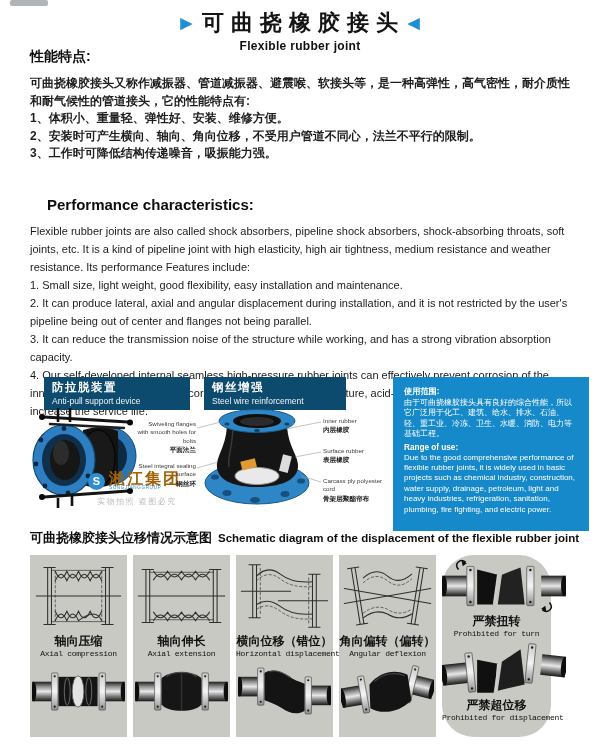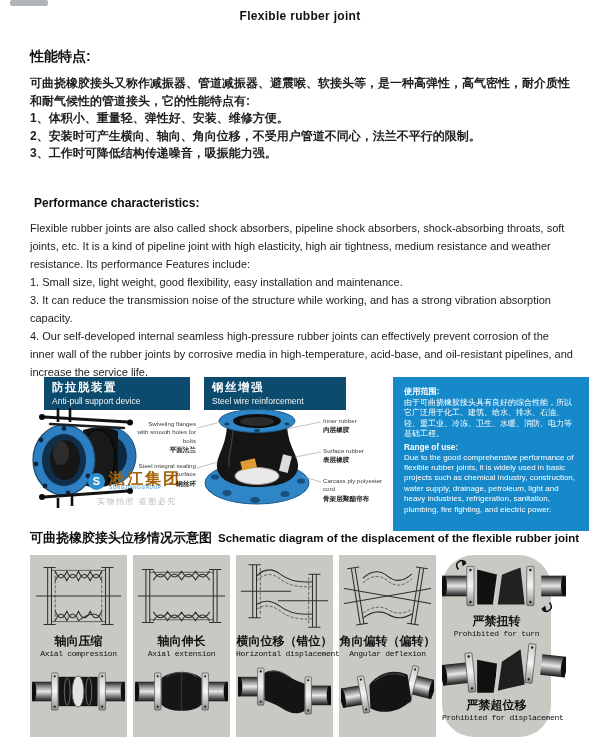--- a/index.html
+++ b/index.html
@@ -11,21 +11,21 @@
   .title-block{position:absolute;top:8px;left:0;right:0;text-align:center;}
   .title-row{font-size:22px;font-weight:bold;color:#141414;letter-spacing:7px;}
   .tri{color:#1f8ed6;font-size:15px;letter-spacing:0;vertical-align:2px;}
   .tri.l{margin-right:10px;} .tri.r{margin-left:3px;}
   .subtitle{font-size:12px;font-weight:bold;color:#111;margin-top:1px;letter-spacing:.3px;}
   
   .cn-block{position:absolute;left:30px;right:26px;top:48px;}
   .cn-block h2{font-size:14px;font-weight:bold;color:#0e0e0e;margin:0 0 9px;}
   .cn-body p{font-size:12px;line-height:17.5px;margin:0;color:#1d1d1d;font-weight:600;}
   .en-block{position:absolute;left:30px;right:24px;top:196px;}
-  .en-block h2{font-size:12px;font-weight:bold;color:#0e0e0e;margin:0 4px 9px;}
+  .en-block h2{font-size:15px;font-weight:bold;color:#0e0e0e;margin:0 17px 9px;}
   .en-body p{font-size:11px;line-height:18px;margin:0;color:#1c1c1c;}
   
   .gallery{position:absolute;left:0;top:372px;width:600px;height:152px;}
   .tag{position:absolute;background:#0c4a6e;color:#fff;padding:3px 8px 4px;box-sizing:border-box;}
   .tag-left{left:44px;top:5px;width:146px;} .tag-right{left:204px;top:5px;width:142px;}
   .tag .tcn{font-size:11.5px;font-weight:bold;letter-spacing:1.5px;}
   .tag .ten{font-size:8.5px;opacity:.95;margin-top:1px;}
   .photo{position:absolute;left:28px;top:30px;}
   .cutaway{position:absolute;left:197px;top:33px;}
   .callout{position:absolute;font-size:6.2px;color:#3a3a3a;line-height:1.35;}
@@ -74,38 +74,40 @@
       <stop offset="1" stop-color="#8f8f8f"></stop>
     </linearGradient>
   </defs>
 </svg>
 
 <div class="page">
 
   <div class="smudge"></div>
 
   <div class="title-block">
+    <div class="title-row"><span class="tri l">▶</span><span>可曲挠橡胶接头</span><span class="tri r">◀</span></div>
     <div class="subtitle">Flexible rubber joint</div>
   </div>
 
   <div class="cn-block">
     <h2>性能特点:</h2>
     <div class="cn-body">
       <p>可曲挠橡胶接头又称作减振器、管道减振器、避震喉、软接头等，是一种高弹性，高气密性，耐介质性和耐气候性的管道接头，它的性能特点有:</p>
       <p>1、体积小、重量轻、弹性好、安装、维修方便。</p>
       <p>2、安装时可产生横向、轴向、角向位移，不受用户管道不同心，法兰不平行的限制。</p>
       <p>3、工作时可降低结构传递噪音，吸振能力强。</p>
     </div>
   </div>
 
   <div class="en-block">
     <h2>Performance characteristics:</h2>
     <div class="en-body">
       <p>Flexible rubber joints are also called shock absorbers, pipeline shock absorbers, shock-absorbing throats, soft joints, etc. It is a kind of pipeline joint with high elasticity, high air tightness, medium resistance and weather resistance. Its performance Features include:</p>
       <p>1. Small size, light weight, good flexibility, easy installation and maintenance.</p>
+      <p>2. It can produce lateral, axial and angular displacement during installation, and it is not restricted by the user's pipeline being out of center and flanges not being parallel.</p>
       <p>3. It can reduce the transmission noise of the structure while working, and has a strong vibration absorption capacity.</p>
       <p>4. Our self-developed internal seamless high-pressure rubber joints can effectively prevent corrosion of the inner wall of the rubber joints by corrosive media in high-temperature, acid-base, and oil-resistant pipelines, and increase the service life.</p>
     </div>
   </div>
 
   <div class="gallery">
 
     <div class="tag tag-left">
       <div class="tcn">防拉脱装置</div>
       <div class="ten">Anti-pull support device</div>

